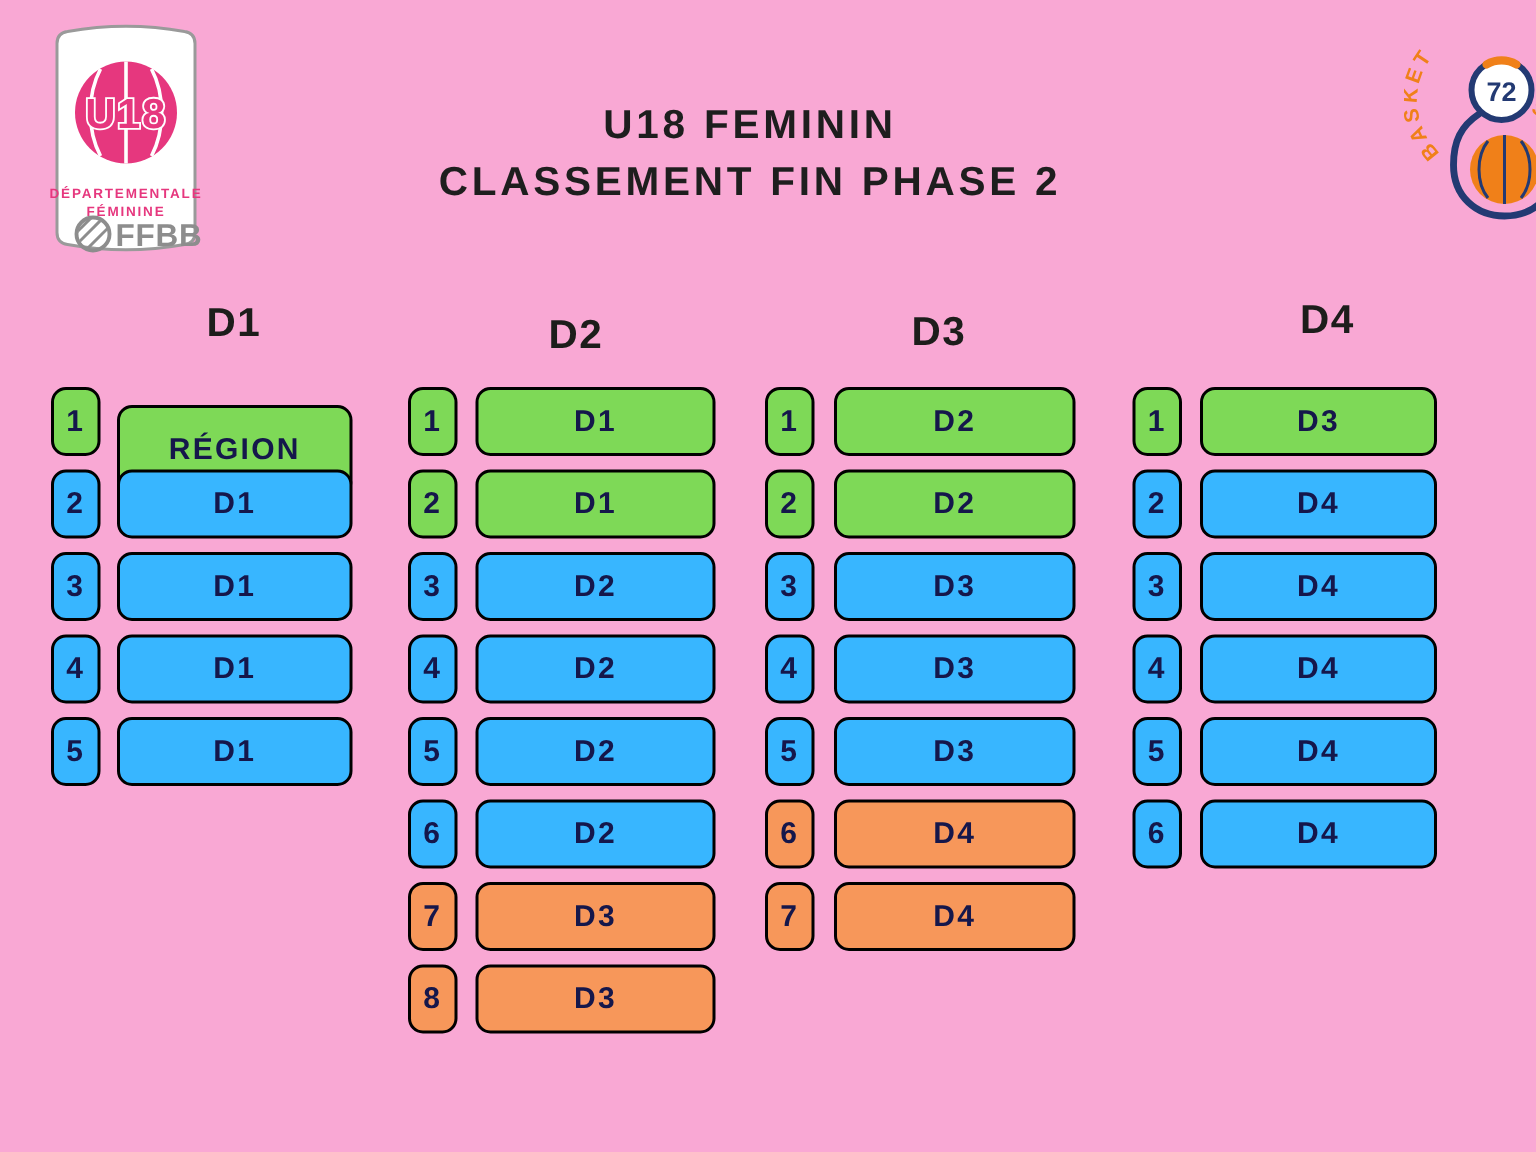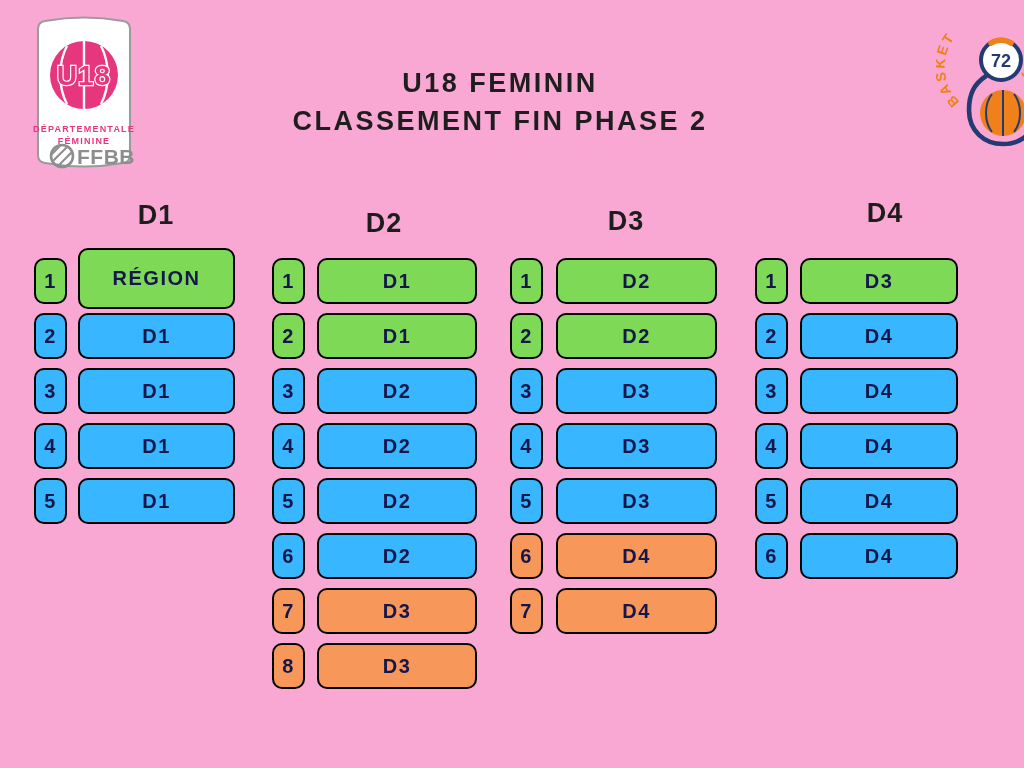--- a/index.html
+++ b/index.html
@@ -83,21 +83,21 @@
     </svg>
   </div>
 
   <div class="col-header h0">D1</div>
   <div class="col-header h1">D2</div>
   <div class="col-header h2">D3</div>
   <div class="col-header h3">D4</div>
 
   <div id="columns">
       <div class="box" style="left: 34px; top: 258px; width: 33px; height: 46px; background: rgb(126, 217, 87);">1</div>
-      <div class="box" style="left: 78px; top: 248px; width: 157px; height: 61px; background: rgb(126, 217, 87);">RÉGION</div>
+      <div class="box" style="left: 78px; top: 270px; width: 157px; height: 61px; background: rgb(126, 217, 87);">RÉGION</div>
       <div class="box" style="left: 34px; top: 313px; width: 33px; height: 46px; background: rgb(56, 182, 255);">2</div>
       <div class="box" style="left: 78px; top: 313px; width: 157px; height: 46px; background: rgb(56, 182, 255);">D1</div>
       <div class="box" style="left: 34px; top: 368px; width: 33px; height: 46px; background: rgb(56, 182, 255);">3</div>
       <div class="box" style="left: 78px; top: 368px; width: 157px; height: 46px; background: rgb(56, 182, 255);">D1</div>
       <div class="box" style="left: 34px; top: 423px; width: 33px; height: 46px; background: rgb(56, 182, 255);">4</div>
       <div class="box" style="left: 78px; top: 423px; width: 157px; height: 46px; background: rgb(56, 182, 255);">D1</div>
       <div class="box" style="left: 34px; top: 478px; width: 33px; height: 46px; background: rgb(56, 182, 255);">5</div>
       <div class="box" style="left: 78px; top: 478px; width: 157px; height: 46px; background: rgb(56, 182, 255);">D1</div>
       <div class="box" style="left: 272px; top: 258px; width: 33px; height: 46px; background: rgb(126, 217, 87);">1</div>
       <div class="box" style="left: 317px; top: 258px; width: 160px; height: 46px; background: rgb(126, 217, 87);">D1</div>

